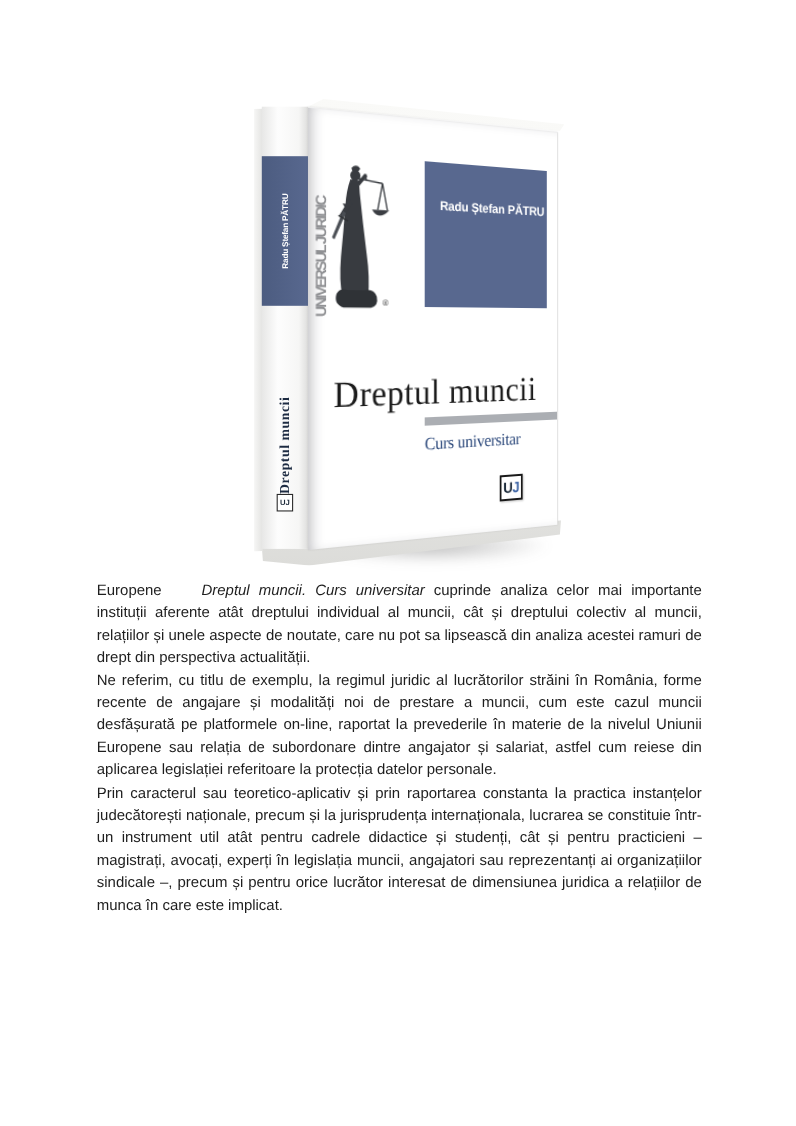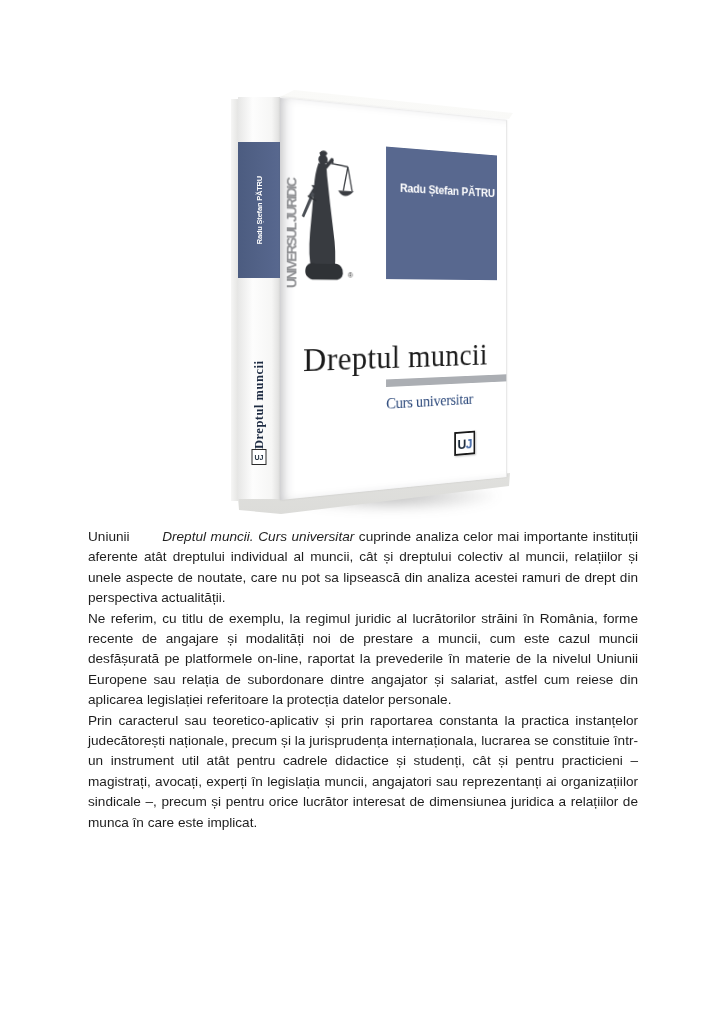--- a/index.html
+++ b/index.html
@@ -166,18 +166,18 @@
       <div class="subtitle">Curs universitar</div>
 
       <div class="ujlogo">
           <span class="u">U</span>
           <span class="j">J</span>
         </div>
     </div>
   </div>
 
   <div class="desc">
-      <p><span>Uniunii </span><em>Dreptul muncii. Curs universitar</em><span> cuprinde analiza celor mai importante instituții aferente atât dreptului individual al muncii, cât și dreptului colectiv al muncii, relațiilor și unele aspecte de noutate, care nu pot sa lipsească din analiza acestei ramuri de drept din perspectiva actualității.</span></p>
+      <p><span>Europene </span><em>Dreptul muncii. Curs universitar</em><span> cuprinde analiza celor mai importante instituții aferente atât dreptului individual al muncii, cât și dreptului colectiv al muncii, relațiilor și unele aspecte de noutate, care nu pot sa lipsească din analiza acestei ramuri de drept din perspectiva actualității.</span></p>
       <p><span>Ne referim, cu titlu de exemplu, la regimul juridic al lucrătorilor străini în România, forme recente de angajare și modalități noi de prestare a muncii, cum este cazul muncii desfășurată pe platformele on-line, raportat la prevederile în materie de la nivelul Uniunii Europene sau relația de subordonare dintre angajator și salariat, astfel cum reiese din aplicarea legislației referitoare la protecția datelor personale.</span></p>
       <p><span>Prin caracterul sau teoretico-aplicativ și prin raportarea constanta la practica instanțelor judecătorești naționale, precum și la jurisprudența internaționala, lucrarea se constituie într-un instrument util atât pentru cadrele didactice și studenți, cât și pentru practicieni – magistrați, avocați, experți în legislația muncii, angajatori sau reprezentanți ai organizațiilor sindicale –, precum și pentru orice lucrător interesat de dimensiunea juridica a relațiilor de munca în care este implicat.</span></p>
     </div>
 
 </div>
 
 </body></html>

